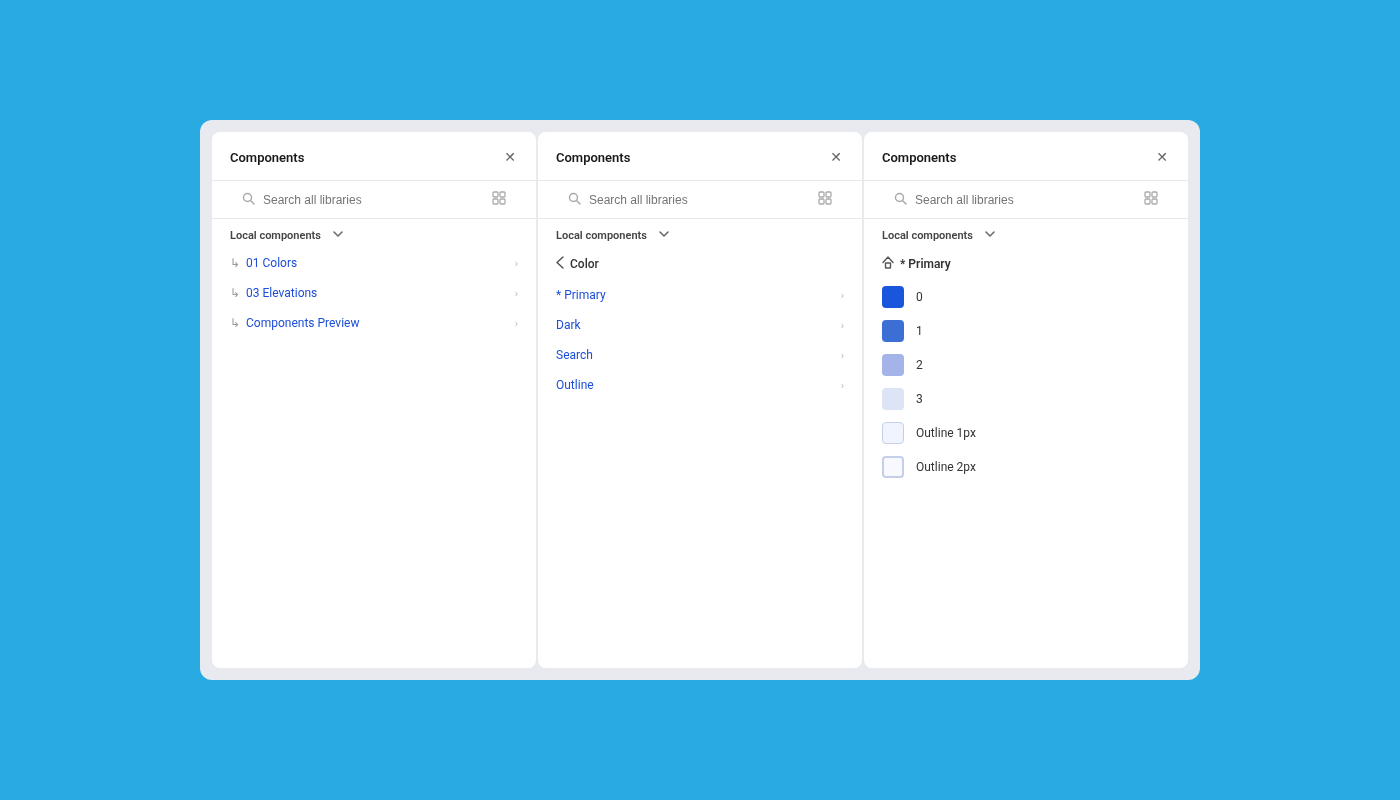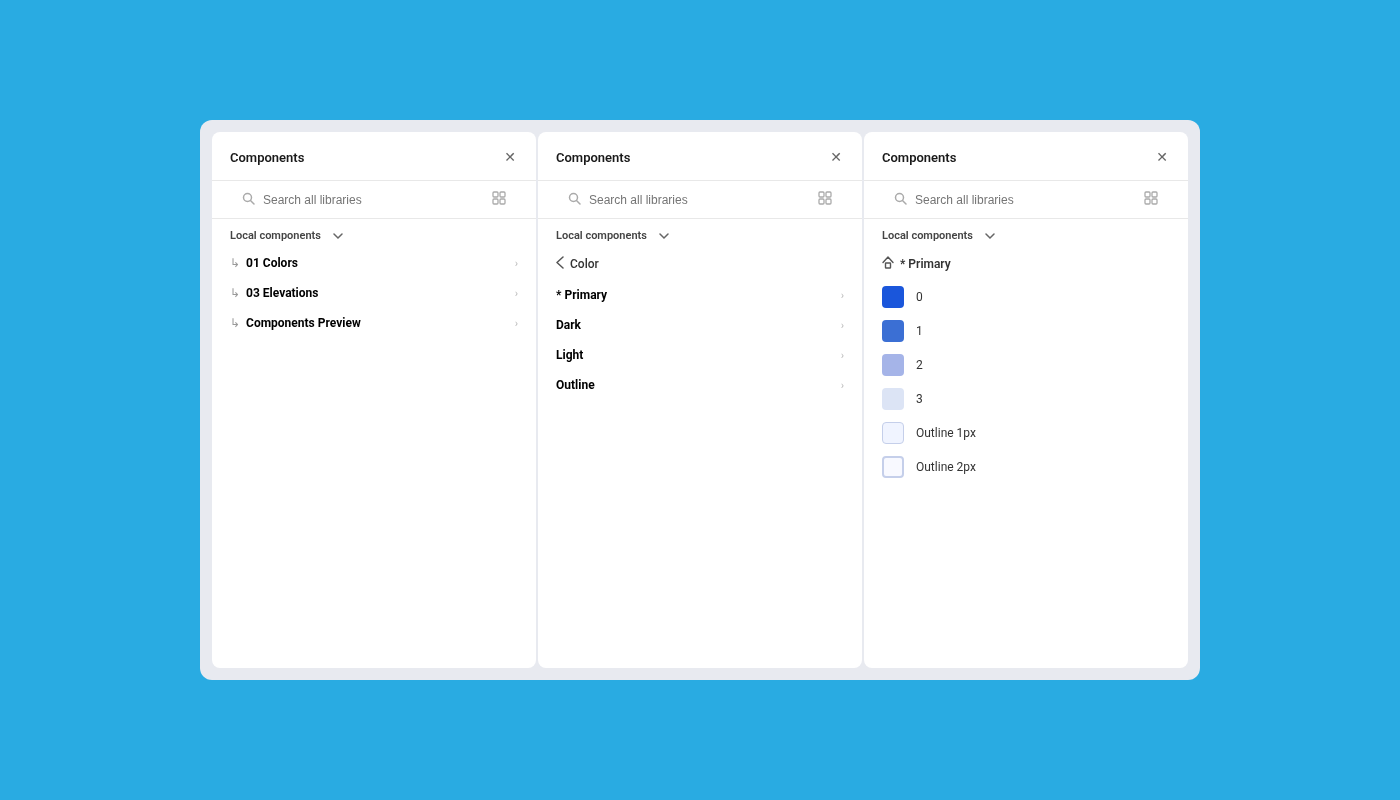--- a/index.html
+++ b/index.html
@@ -69,21 +69,21 @@
       color: #999;
       background: transparent;
     }
     .grid-icon {
       color: #aaa;
       font-size: 13px;
       cursor: pointer;
     }
     .section-header {
       display: flex;
-      align-items: flex-end;
+      align-items: flex-start;
       padding: 10px 18px 6px 18px;
       gap: 12px;
       cursor: pointer;
     }
     .section-header-text {
       font-size: 11px;
       font-weight: 600;
       color: #444;
     }
     .chevron-down {
@@ -98,22 +98,21 @@
       gap: 4px;
     }
     .list-item-indent {
       color: #999;
       font-size: 12px;
       margin-right: 2px;
     }
     .list-item-label {
       flex: 1;
       font-size: 12px;
-      color: #000000;
-      font-weight: bold;
+      color: #1d4ed8;
     }
     .list-item-arrow {
       color: #bbb;
       font-size: 11px;
     }
     
     .back-row {
       display: flex;
       align-items: center;
       padding: 8px 18px;
@@ -268,21 +267,21 @@
     </div>
     <div class="list-item">
       <span class="list-item-label">* Primary</span>
       <span class="list-item-arrow">›</span>
     </div>
     <div class="list-item">
       <span class="list-item-label">Dark</span>
       <span class="list-item-arrow">›</span>
     </div>
     <div class="list-item">
-      <span class="list-item-label">Light</span>
+      <span class="list-item-label">Search</span>
       <span class="list-item-arrow">›</span>
     </div>
     <div class="list-item">
       <span class="list-item-label">Outline</span>
       <span class="list-item-arrow">›</span>
     </div>
   </div>
 
   <div class="panel">
     <div class="panel-header">

